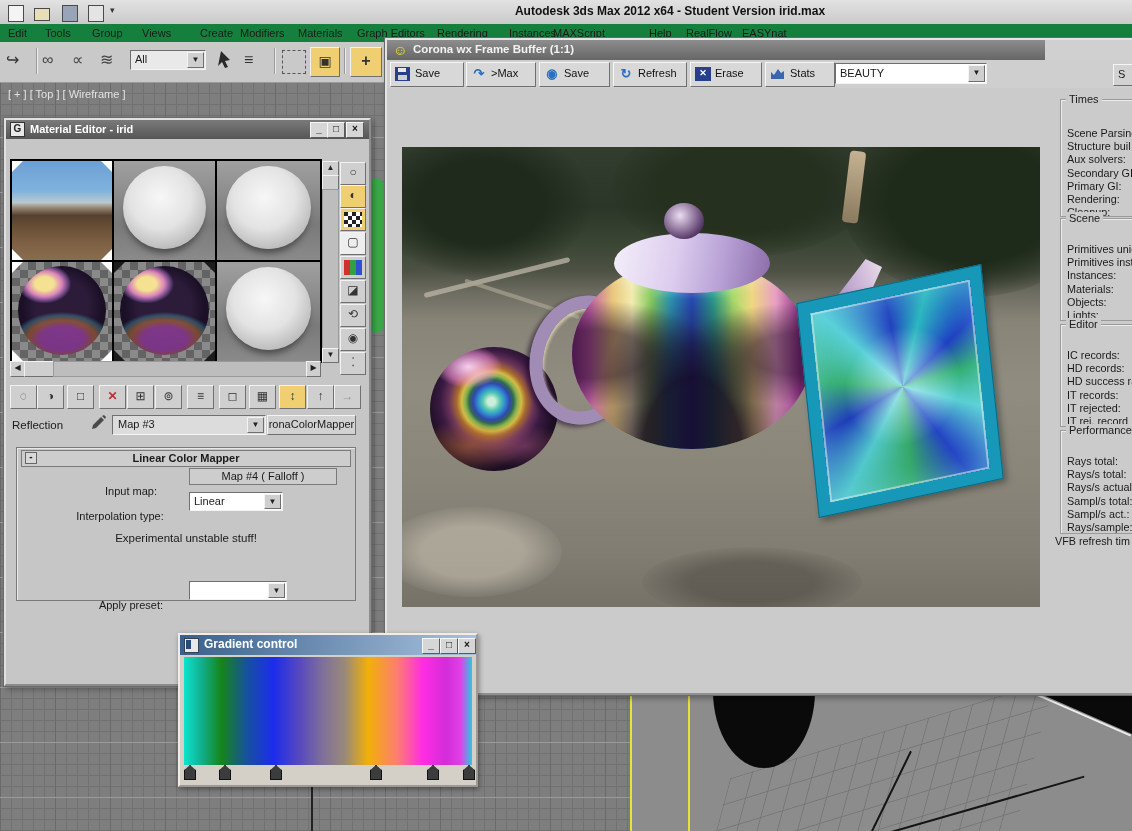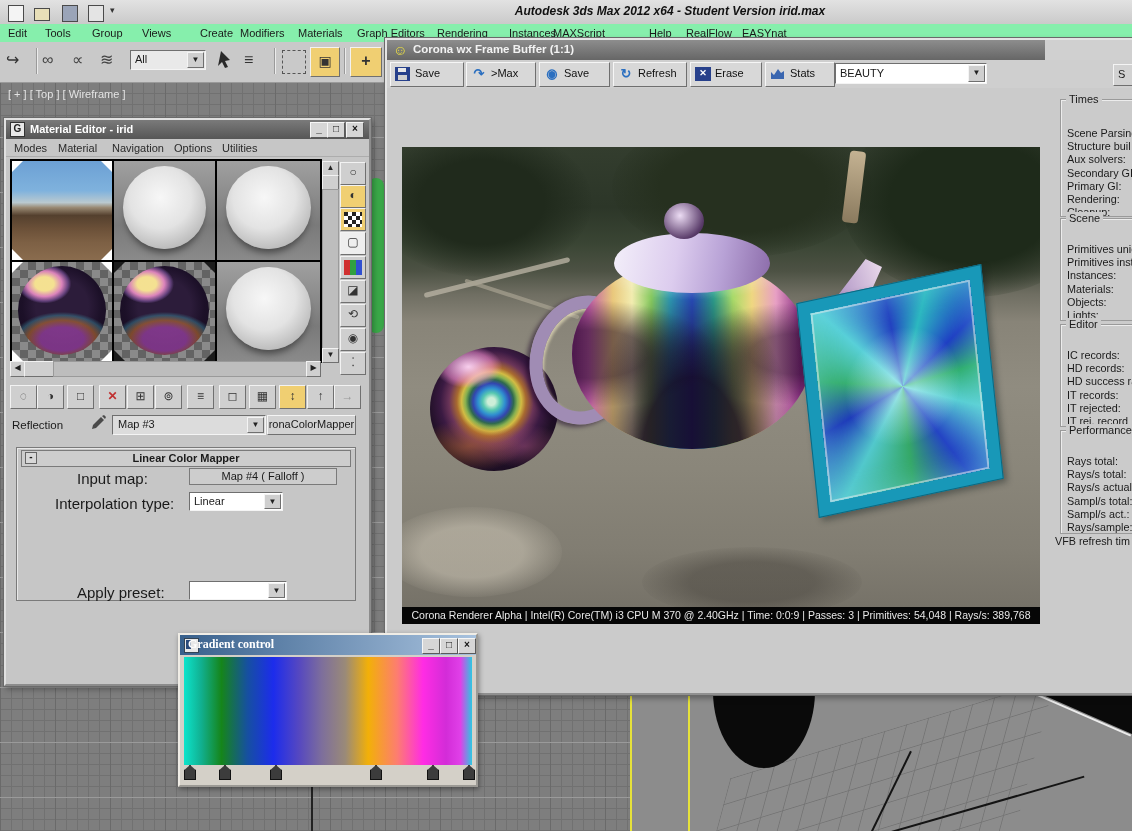--- a/index.html
+++ b/index.html
@@ -15,21 +15,21 @@
   .ddbtn{position:absolute;right:1px;top:1px;bottom:1px;width:15px;background:#cfcfcf;
     border:1px solid;border-color:#f4f4f4 #6f6f6f #6f6f6f #f4f4f4;text-align:center;
     font-size:8px;line-height:13px;color:#222;}
   .winbtn{width:16px;height:14px;background:#d6d6d6;border:1px solid;
     border-color:#f6f6f6 #5a5a5a #5a5a5a #f6f6f6;font-size:10px;line-height:11px;
     text-align:center;color:#111;font-weight:bold;}
   .icbtn{background:#cfcfcf;border:1px solid;border-color:#f2f2f2 #707070 #707070 #f2f2f2;
     text-align:center;color:#333;}
   
   #titlebar{left:0;top:0;width:1132px;height:24px;background:linear-gradient(#e2e2e2,#cacaca);border-bottom:1px solid #9a9a9a;}
-  #menubar{left:0;top:24px;width:1132px;height:18px;background:#86efac;}
+  #menubar{left:0;top:24px;width:1132px;height:18px;background:#15803d;}
   .menu-item{position:absolute;top:3px;color:#1a1a1a;font-size:11px;}
   #maintoolbar{left:0;top:42px;width:1132px;height:40px;background:#c9c9c9;border-bottom:1px solid #8f8f8f;}
   .tbtn{position:absolute;top:5px;width:28px;height:28px;font-size:16px;line-height:26px;}
   .doc-ic{position:absolute;top:5px;width:14px;height:15px;background:#f4f4f4;border:1px solid #4a4a4a;}
   
   #vpgrid{left:0;top:82px;width:1132px;height:749px;background-color:#7e7e7e;
     background-image:
       linear-gradient(#9a9a9a 1px,transparent 1px),linear-gradient(90deg,#6a6a6a 1px,transparent 1px),
       linear-gradient(#717171 1px,transparent 1px),linear-gradient(90deg,#717171 1px,transparent 1px);
     background-size:55px 55px,55px 55px,11px 11px,11px 11px;}
@@ -69,21 +69,21 @@
   .cd.br{border-color:transparent transparent #1c1c1c transparent;}
   .sb{background:#cfcfcf;border:1px solid;border-color:#f2f2f2 #707070 #707070 #f2f2f2;
      font-size:8px;line-height:11px;text-align:center;color:#222;}
   .vbtn{position:absolute;left:334px;width:24px;height:21px;font-size:12px;line-height:19px;}
   .hbtn{position:absolute;top:265px;width:25px;height:22px;font-size:12px;line-height:20px;}
   .mini-checker{position:absolute;inset:3px;background:conic-gradient(#fff 0 25%,#222 0 50%,#fff 0 75%,#222 0);background-size:8px 8px;}
   .mini-color{position:absolute;inset:3px;background:linear-gradient(90deg,#d03030 0 33%,#30a040 0 66%,#3050d0 0);}
   #rollout{left:10px;top:327px;width:338px;height:152px;border:1px solid #7a7a7a;background:#c6c6c6;box-shadow:inset 1px 1px 0 #e8e8e8;}
   #rollout-head{position:absolute;left:4px;top:2px;width:328px;height:15px;background:#cdcdcd;
     border:1px solid #7a7a7a;text-align:center;font-weight:bold;font-size:11px;line-height:14px;}
-  .rlabel{position:absolute;font-size:15px;text-align:left;color:#1a1a1a;}
+  .rlabel{position:absolute;font-size:11px;text-align:center;color:#1a1a1a;margin-top:15px;}
   
   #fb{left:385px;top:38px;width:747px;height:653px;background:#cbcbcb;border:2px outset #e4e4e4;overflow:hidden;}
   #fb-title-dark{left:0;top:0;width:658px;height:20px;background:linear-gradient(#8d8d8d,#666);
     color:#f2f2f2;font-weight:bold;font-size:11.5px;line-height:19px;}
   #fb-title-light{left:658px;top:0;width:89px;height:20px;background:#d0d0d0;}
   #fb-toolbar{left:0;top:20px;width:747px;height:28px;background:#cfcfcf;}
   .fbtn{position:absolute;top:2px;height:23px;background:#d8d8d8;border:1px solid;
     border-color:#f6f6f6 #6f6f6f #6f6f6f #f6f6f6;font-size:11px;color:#111;}
   .fbtn .lab{position:absolute;left:24px;top:4px;}
   .fbic{position:absolute;left:4px;top:4px;width:16px;height:14px;font-size:13px;line-height:14px;color:#2b6fc0;font-weight:bold;text-align:center;}
@@ -143,21 +143,21 @@
 <body>
 
 <div id="screen">
 
   <div class="abs" id="titlebar">
     <div class="doc-ic" style="left:8px;"></div>
     <div class="doc-ic" style="left:34px;background:#e8dfb8;height:11px;top:8px;"></div>
     <div class="doc-ic" style="left:62px;background:#9aa4b8;"></div>
     <div class="doc-ic" style="left:88px;background:#e4e4e4;"></div>
     <span class="abs" style="left:110px;top:5px;font-size:9px;color:#333;">▾</span>
-    <span class="abs" style="left:420px;top:4px;width:500px;text-align:center;font-weight:bold;font-size:12px;color:#111;font-style:italic;">Autodesk 3ds Max  2012 x64  - Student Version   irid.max</span>
+    <span class="abs" style="left:420px;top:4px;width:500px;text-align:center;font-weight:bold;font-size:12px;color:#111;">Autodesk 3ds Max  2012 x64  - Student Version   irid.max</span>
   </div>
 
   <div class="abs" id="menubar">
     <span class="menu-item" style="left:8px">Edit</span>
     <span class="menu-item" style="left:45px">Tools</span>
     <span class="menu-item" style="left:92px">Group</span>
     <span class="menu-item" style="left:142px">Views</span>
     <span class="menu-item" style="left:200px">Create</span>
     <span class="menu-item" style="left:240px">Modifiers</span>
     <span class="menu-item" style="left:298px">Materials</span>
@@ -279,23 +279,20 @@
           <div class="tp-shade"></div>
         </div>
       <div class="tp-spout"></div>
       <div class="tp-lid"></div>
       <div class="tp-knob"></div>
 
       <div class="plane-obj">
           <div class="plane-in"></div>
         </div>
     </div>
-    <div class="abs" id="rstatus">
-      <span>Corona Renderer Alpha | Intel(R) Core(TM) i3 CPU M 370 @ 2.40GHz | Time: 0:0:9 | Passes: 3 | Primitives: 54,048 | Rays/s: 389,768</span>
-    </div>
 
     <div class="grp" style="top:59px;height:116px;">
       <span class="grp-title">Times</span>
       <div class="grp-rows" style="padding-top:27px;">
         <div>Scene Parsing</div>
         <div>Structure buil</div>
         <div>Aux solvers:</div>
         <div>Secondary GI</div>
         <div>Primary GI:</div>
         <div>Rendering:</div>
@@ -338,27 +335,20 @@
     <span class="abs" style="left:668px;top:495px;font-size:10.8px;white-space:nowrap;">VFB refresh tim</span>
   </div>
 
   <div class="abs win" id="me">
     <div class="abs" id="me-title">
       <span class="abs" style="left:4px;top:2px;width:13px;height:13px;background:#e8e8e8;border:1px solid #333;color:#222;font-size:10px;line-height:12px;text-align:center;font-weight:bold;">G</span>
       <span class="abs" style="left:24px;">Material Editor - irid</span>
       <div class="abs winbtn" style="left:304px;top:2px;"><span>_</span></div>
       <div class="abs winbtn" style="left:321px;top:2px;"><span>□</span></div>
       <div class="abs winbtn" style="left:340px;top:2px;"><span>×</span></div>
-    </div>
-    <div class="abs" id="me-menus">
-      <span class="menu-item" style="left:8px;color:#2a2a2a;">Modes</span>
-      <span class="menu-item" style="left:52px;color:#2a2a2a;">Material</span>
-      <span class="menu-item" style="left:106px;color:#2a2a2a;">Navigation</span>
-      <span class="menu-item" style="left:168px;color:#2a2a2a;">Options</span>
-      <span class="menu-item" style="left:216px;color:#2a2a2a;">Utilities</span>
     </div>
 
     <div class="abs" id="me-slots">
       <div class="slot landscape" style="left:1px;top:1px;width:100px;height:99px;">
         <div class="cnr tl cw"></div>
           <div class="cnr tr cw"></div>
           <div class="cnr bl cw"></div>
           <div class="cnr br cw"></div>
       </div>
       <div class="slot graybg" style="left:103px;top:1px;width:101px;height:99px;">
@@ -443,34 +433,35 @@
       </div>
       <span class="rlabel" style="left:60px;top:22px;width:108px;">Input map:</span>
       <div class="abs" style="left:172px;top:20px;width:146px;height:15px;border:1px solid #7a7a7a;background:#cdcdcd;text-align:center;font-size:11px;line-height:14px;">
         <span>Map #4  ( Falloff )</span>
       </div>
       <span class="rlabel" style="left:38px;top:47px;width:130px;">Interpolation type:</span>
       <div class="abs sunken" style="left:172px;top:44px;width:92px;height:17px;background:#fff;">
         <span class="abs" style="left:4px;top:2px;">Linear</span>
         <span class="ddbtn">▼</span>
       </div>
+      <div class="abs" style="left:0;top:84px;width:100%;text-align:center;font-size:11.5px;">Experimental unstable stuff!</div>
       <span class="rlabel" style="left:60px;top:136px;width:108px;">Apply preset:</span>
       <div class="abs sunken" style="left:172px;top:133px;width:96px;height:17px;background:#fff;">
         <span class="abs" style="left:4px;top:2px;"></span>
         <span class="ddbtn">▼</span>
       </div>
     </div>
   </div>
 
   <div class="abs" id="gw">
     <div class="abs" id="gw-title">
       <span class="abs" style="left:4px;top:3px;width:13px;height:13px;background:#e8e8e8;border:1px solid #345;">
           <span style="position:absolute;left:1px;top:1px;width:5px;height:9px;background:#2a4a7a;"></span>
         </span>
-      <span class="abs" style="left:8px;font-family:Liberation Serif, serif;">Gradient control</span>
+      <span class="abs" style="left:24px;">Gradient control</span>
       <div class="abs winbtn" style="left:242px;top:3px;"><span>_</span></div>
       <div class="abs winbtn" style="left:260px;top:3px;"><span>□</span></div>
       <div class="abs winbtn" style="left:278px;top:3px;"><span>×</span></div>
     </div>
     <div class="abs" id="gw-grad"></div>
     <div class="abs" id="gw-strip">
       <div class="gstop" style="left:0;"></div>
       <div class="gstop" style="left:35px;"></div>
       <div class="gstop" style="left:86px;"></div>
       <div class="gstop" style="left:186px;"></div>

